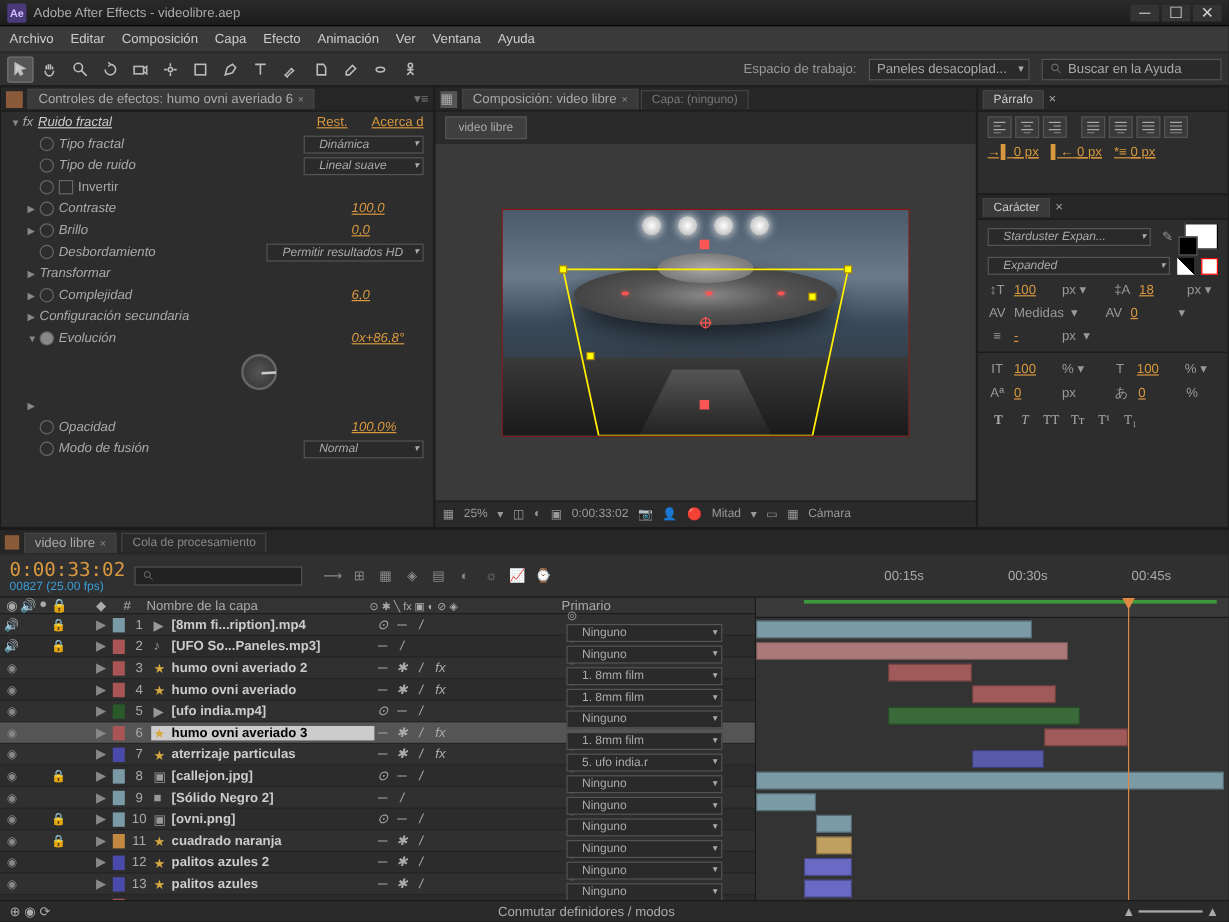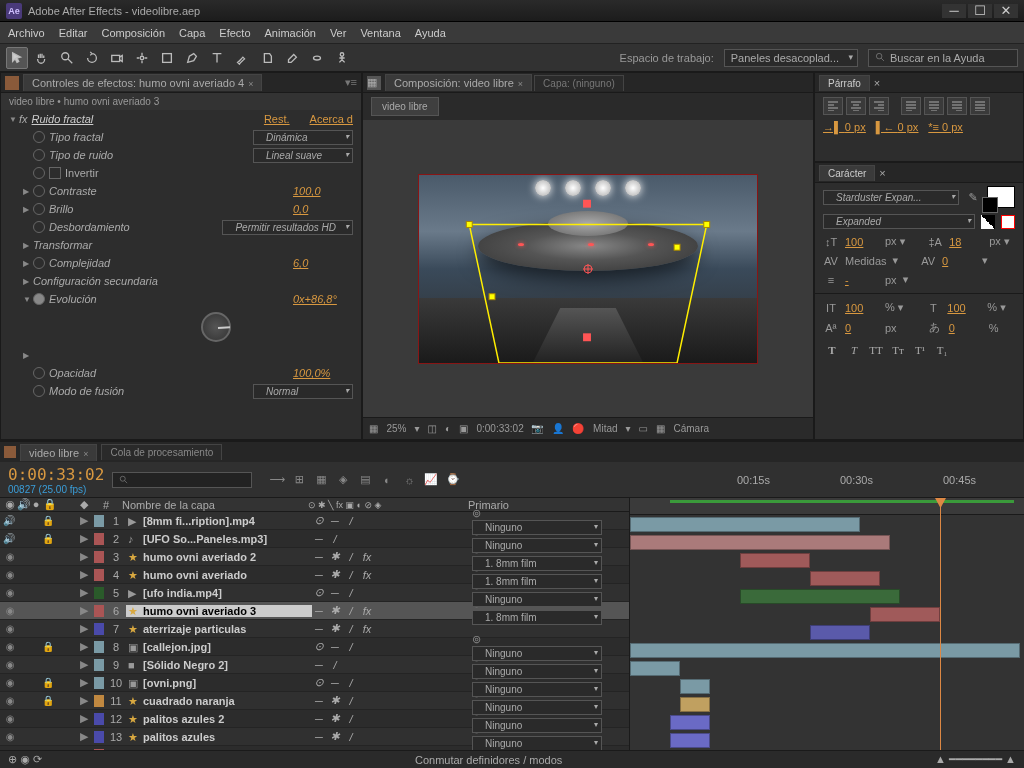--- a/index.html
+++ b/index.html
@@ -229,24 +229,23 @@
         </svg>
       <span>Buscar en la Ayuda</span>
     </div>
   </div>
 </div>
 
 <div class="main">
   <div class="panel left-panel">
     <div class="panel-tabs">
       <span style="width:14px;height:14px;background:#8a5a3a;margin-right:2px"></span>
-      <span class="ptab act"><span>Controles de efectos: humo ovni averiado 4</span><span class="x">×</span></span>
+      <span class="ptab act"><span>Controles de efectos: humo ovni averiado 6</span><span class="x">×</span></span>
       <span style="margin-left:auto;color:#777">▾≡</span>
     </div>
-    <div class="ec-header">video libre • humo ovni averiado 3</div>
     <div class="prop-list" id="proplist">
       <div class="prop-row head">
         <span class="tw">▼</span>
         <span style="font-style:italic;margin-right:4px">fx</span>
         <span class="label">Ruido fractal</span>
         <span class="rest">Rest.</span>
         <span class="about">Acerca d</span>
       </div>
     <div class="prop-row">
           <span class="indent"></span>
@@ -708,20 +707,21 @@
             <div class="lr-name">
               <span class="icn" style="color:#d8a840">★</span>
               <b>aterrizaje particulas</b>
             </div>
             <div class="lr-switches">
               <span>─</span>
               <span>✱</span>
               <span>/</span>
               <span>fx</span>
             </div>
+            <div class="lr-parent"><span style="color:#888;margin-right:4px">⊚</span><div class="dd">5. ufo india.r</div></div>
           </div>
           <div class="layer-row">
             <div class="lr-sw">
               <span>◉</span>
               <span></span>
               <span></span>
               <span>🔒</span>
             </div>
             <span style="width:12px;color:#888">▶</span>
             <span class="lr-color" style="background:#7a9aa5"></span>

